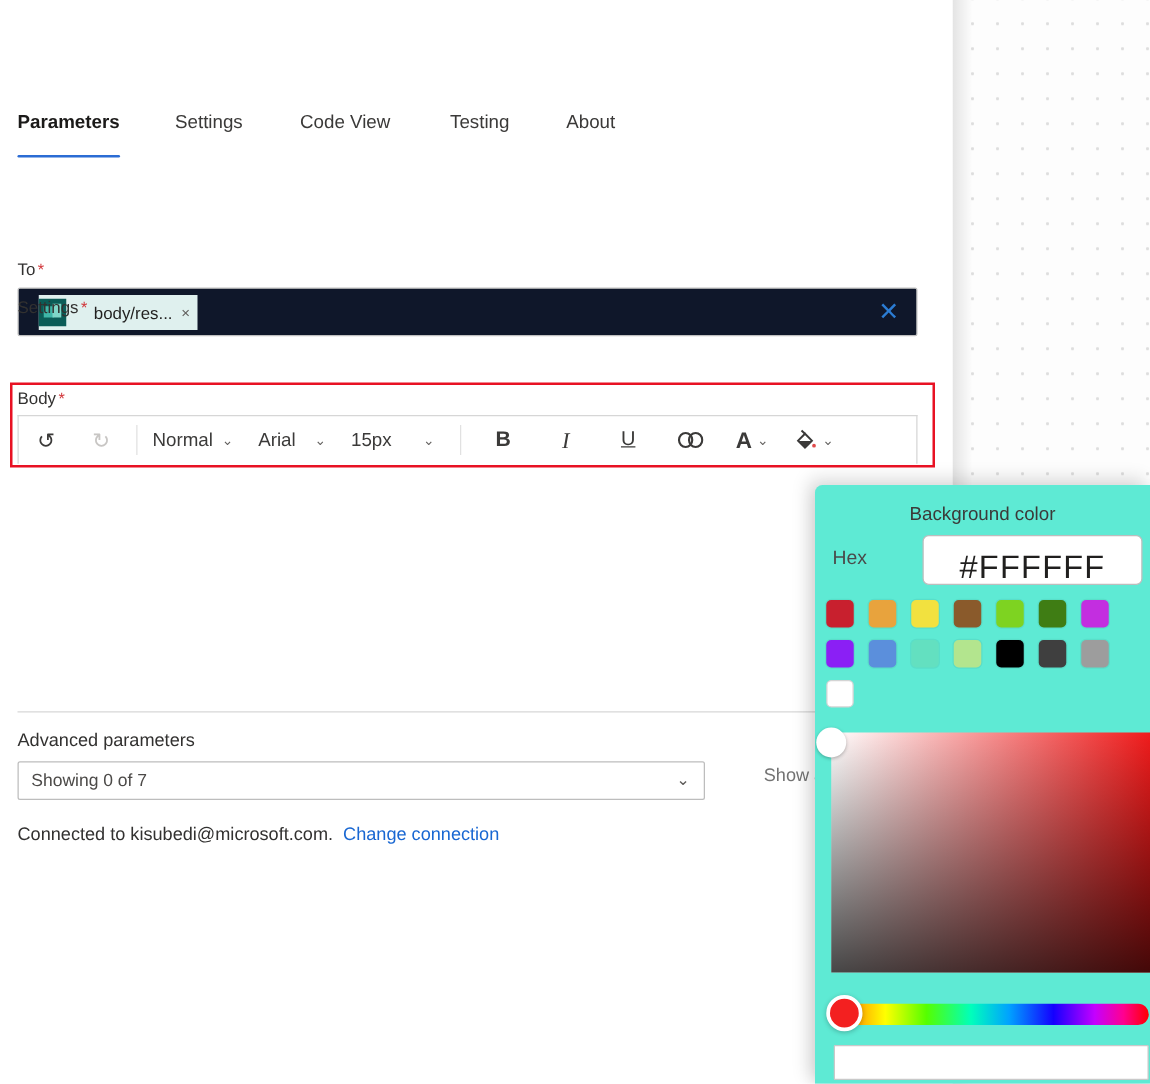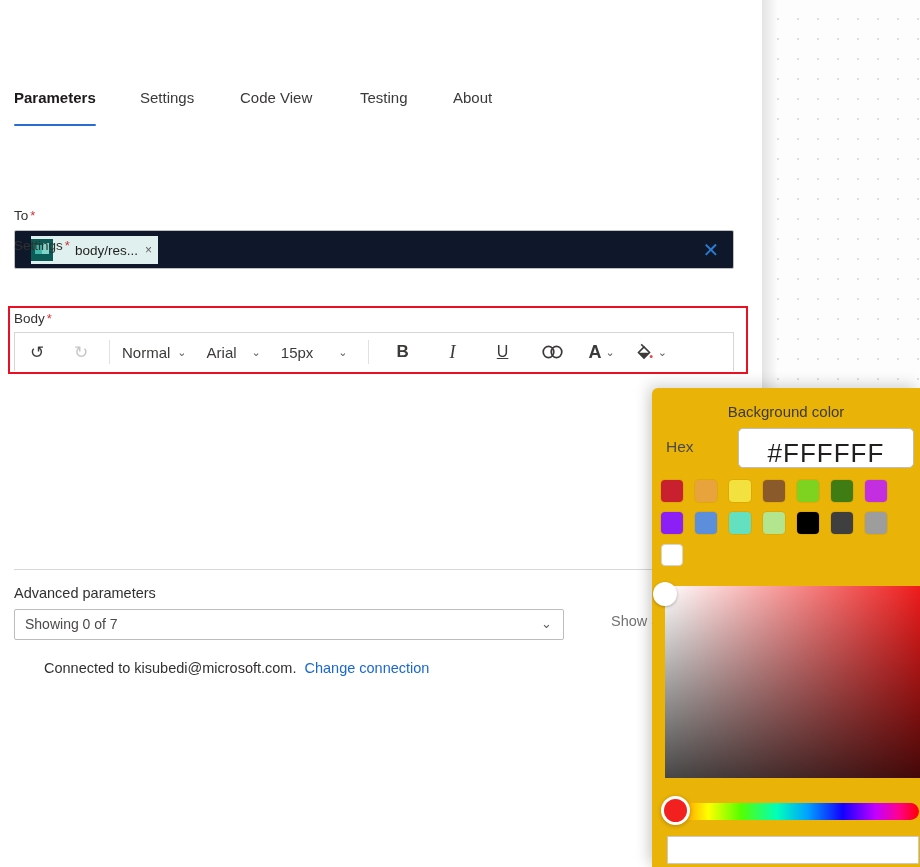--- a/index.html
+++ b/index.html
@@ -160,27 +160,27 @@
   #adv-label { left:14px; top:585px; font-size:14.5px; }
   #adv-select {
     position:absolute; left:14px; top:609px; width:550px; height:31px;
     border:1px solid #bdbdbd; border-radius:2px; background:#fff;
   }
   #adv-value { position:absolute; left:10px; top:6px; font-size:14px; color:#4c4a48; }
   #adv-caret { position:absolute; right:11px; top:6px; font-size:13px; color:#605e5c; }
   #show-all {
     position:absolute; left:611px; top:613px; font-size:14.5px; color:#737373; cursor:pointer;
   }
-  #conn-line { position:absolute; left:14px; top:660px; font-size:14.5px; color:#323130;margin-left:30px; }
+  #conn-line { position:absolute; left:14px; top:660px; font-size:14.5px; color:#323130; }
   #change-conn { color:#1967d2; cursor:pointer; padding-left:8px; }
 
   
   #color-popup {
     position:absolute; left:652px; top:388px; width:268px; height:479px;
-    background:#eab308; border-radius:6px 0 0 0;
+    background:#5eead4; border-radius:6px 0 0 0;
     box-shadow: -5px -5px 14px rgba(0,0,0,.13), 0 6px 14px rgba(0,0,0,.10);
     overflow:hidden;
   }
   #cp-title {
     position:absolute; left:0; top:15px; width:268px; text-align:center;
     font-size:15px; color:#3b3a39;
   }
   #cp-hex-label { position:absolute; left:14px; top:50px; font-size:15.5px; color:#4a4a4a; }
   #cp-hex-input {
     position:absolute; left:86px; top:40px; width:176px; height:40px;

